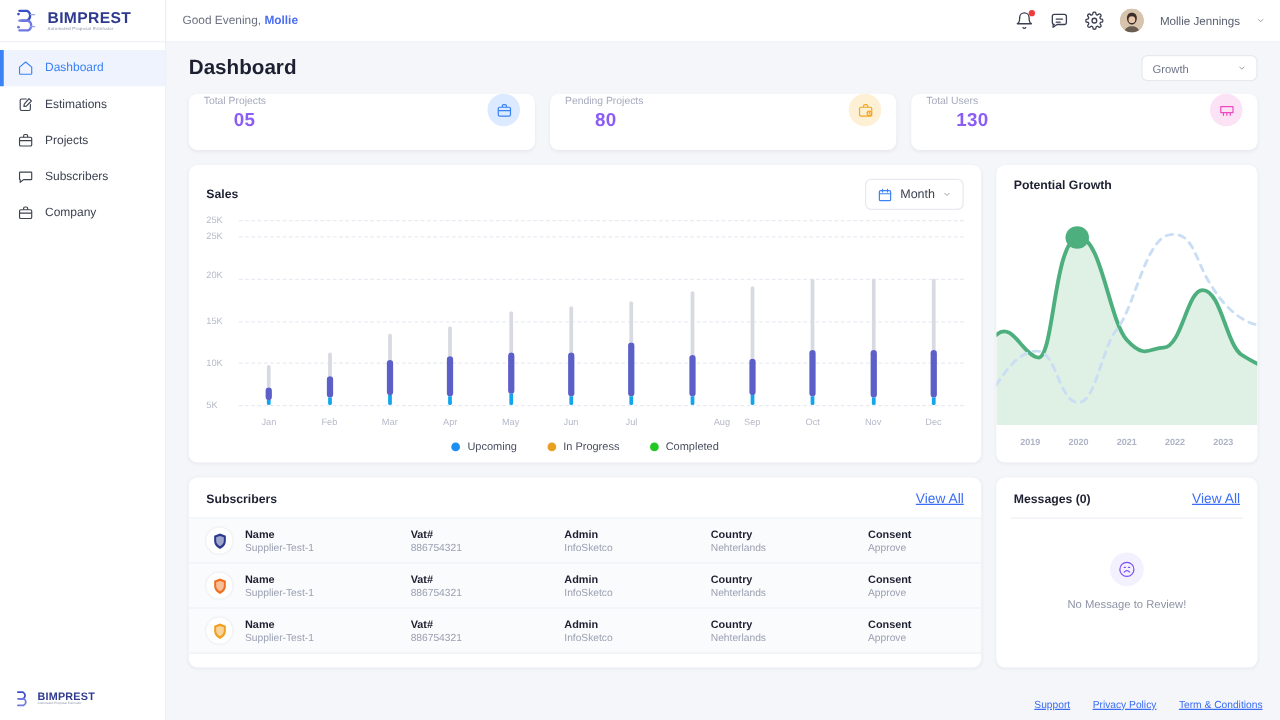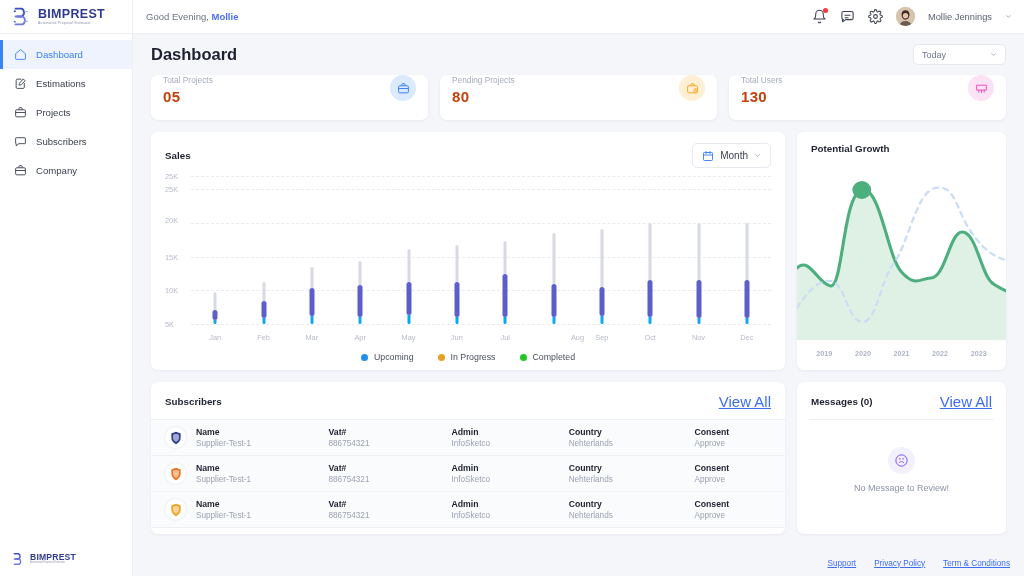--- a/index.html
+++ b/index.html
@@ -74,40 +74,40 @@
   .today-select .chev { margin-left: auto; }
 
   
   .stats { display: flex; gap: 12px; margin-bottom: 12px; }
   .stat-card {
     flex: 1; height: 45px; background: #fff; border-radius: 7px;
     box-shadow: 0 1px 3px rgba(22,28,60,.06); display: flex; align-items: flex-start;
     padding: 0 12px;
   }
   .stat-label { font-size: 8.3px; color: #a6abbd; margin-bottom: 3px; }
-  .stat-value { font-size: 15px; font-weight: 700; color: #c2410c; letter-spacing: .3px; }
+  .stat-value { font-size: 15px; font-weight: 700; color: #8b5cf6; letter-spacing: .3px; margin-left: 24px; }
   .stat-ico {
     margin-left: auto; width: 26px; height: 26px; border-radius: 50%;
     display: flex; align-items: center; justify-content: center;
   }
   .stat-ico svg { width: 13px; height: 13px; }
 
   
   .row { display: flex; gap: 12px; }
   .panel { background: #fff; border-radius: 7px; box-shadow: 0 1px 3px rgba(22,28,60,.06); }
   .panel-head { display: flex; align-items: center; padding: 11px 14px 0 14px; }
   .panel-title { font-size: 9.8px; font-weight: 700; color: #1d2030; }
   .month-select {
     margin-left: auto; height: 25px; background: #fff; border: 1px solid #e7e9ef;
     border-radius: 5px; display: flex; align-items: center; gap: 6px; padding: 0 9px;
     font-size: 10px; color: #3c4250;
   }
   .month-select svg.cal { width: 12px; height: 12px; color: #3b82f6; }
   .view-all {
-    margin-left: auto; font-size: 15px; color: #3b6df5; text-decoration: underline;
+    margin-left: auto; font-size: 11px; color: #3b6df5; text-decoration: underline;
   }
 
   
   .sales-panel { width: 634px; flex: 0 0 634px; height: 238px; }
   .chart-area { position: relative; height: 170px; margin: 8px 14px 0 14px; }
   .ylab {
     position: absolute; left: 0; font-size: 7.4px; color: #b6bac9;
     transform: translateY(-50%); width: 20px; text-align: left;
   }
   .gridline {
@@ -287,21 +287,21 @@
         </span>
       </div>
     </div>
 
     <div class="main">
       <div class="content">
 
         <div class="page-head">
           <div class="page-title">Dashboard</div>
           <div class="today-select">
-            <span>Today</span>
+            <span>Growth</span>
             <svg class="chev" viewBox="0 0 24 24" fill="none" stroke="currentColor" stroke-width="2.4">
               <path d="M6 9l6 6 6-6" stroke-linecap="round" stroke-linejoin="round"></path>
             </svg>
           </div>
         </div>
 
         <div class="stats">
           <div class="stat-card">
             <div>
               <div class="stat-label">Total Projects</div>

